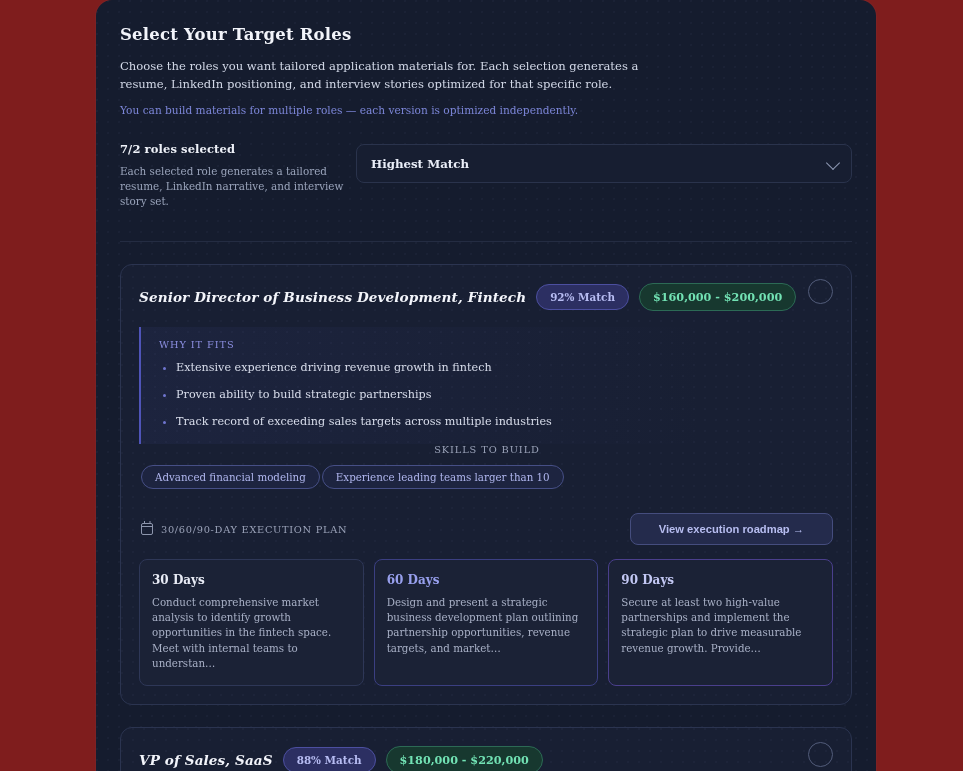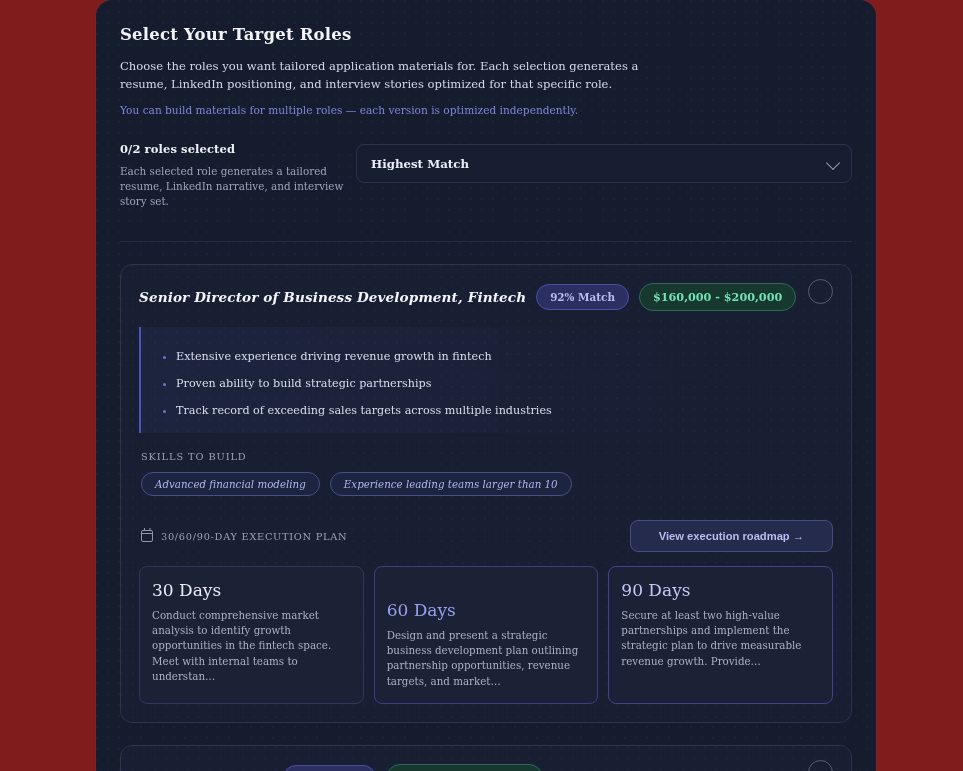--- a/index.html
+++ b/index.html
@@ -211,23 +211,23 @@
     position: absolute;
     left: 4px;
     top: 7px;
     width: 3px;
     height: 3px;
     border-radius: 50%;
     background: #6f75cf;
   }
 
   
-  .skills { margin-top: 18px; padding-left: 2px; }
+  .skills { margin-top: 0; padding-left: 2px; text-align: center; }
   .skills .section-label { color: #9aa2b8; }
-  .chips { margin-top: 10px; display: flex; gap: 10px; flex-wrap: wrap; font-style: italic; }
+  .chips { margin-top: 10px; display: flex; gap: 2px; flex-wrap: wrap; }
   .chip {
     border: 1px solid #464f86;
     background: #1d2440;
     color: #b0b6ee;
     font-size: 10.3px;
     border-radius: 999px;
     padding: 5px 13px;
     white-space: nowrap;
     cursor: pointer;
   }
@@ -286,65 +286,66 @@
     background: #1b2236;
     border: 1px solid #2e3757;
     border-radius: 8px;
     padding: 13px 12px 14px 12px;
     box-sizing: border-box;
     min-height: 92px;
   }
   .plan-card.p60 { border-color: #3b3f82; }
   .plan-card.p90 { border-color: #4a3f8c; }
   .plan-title {
-    font-size: 17px;
-    font-weight: normal;
+    font-size: 12px;
+    font-weight: bold;
     color: #e9ecf6;
     margin-bottom: 8px;
   }
-  .plan-card.p60 .plan-title { color: #98a0ee; margin-top: 20px; }
+  .plan-card.p60 .plan-title { color: #98a0ee; }
   .plan-card.p90 .plan-title { color: #c3c8f4; }
   .plan-text {
     font-size: 10.3px;
     line-height: 15.2px;
     color: #a8b0c6;
   }
 </style>
 </head>
 <body>
 
 <div id="page">
   <div class="panel">
 
     <h1 class="page-title">Select Your Target Roles</h1>
     <p class="page-desc">Choose the roles you want tailored application materials for. Each selection generates a resume, LinkedIn positioning, and interview stories optimized for that specific role.</p>
     <p class="page-note">You can build materials for multiple roles — each version is optimized independently.</p>
 
     <div class="select-bar">
       <div class="select-meta">
-        <div class="select-count">0/2 roles selected</div>
+        <div class="select-count">7/2 roles selected</div>
         <div class="select-hint">Each selected role generates a tailored resume, LinkedIn narrative, and interview story set.</div>
       </div>
       <div class="sort-select">
         <span class="sort-value">Highest Match</span>
         <span class="chev"></span>
       </div>
     </div>
 
     <div class="divider"></div>
 
     <div class="role-card">
       <div class="role-head">
         <span class="role-title">Senior Director of Business Development, Fintech</span>
         <span class="badge-match">92% Match</span>
         <span class="badge-salary">$160,000 - $200,000</span>
       </div>
       <div class="select-circle"></div>
 
       <div class="fits">
+        <div class="section-label">WHY IT FITS</div>
         <ul>
           <li>Extensive experience driving revenue growth in fintech</li>
           <li>Proven ability to build strategic partnerships</li>
           <li>Track record of exceeding sales targets across multiple industries</li>
         </ul>
       </div>
 
       <div class="skills">
         <div class="section-label">SKILLS TO BUILD</div>
         <div class="chips">

